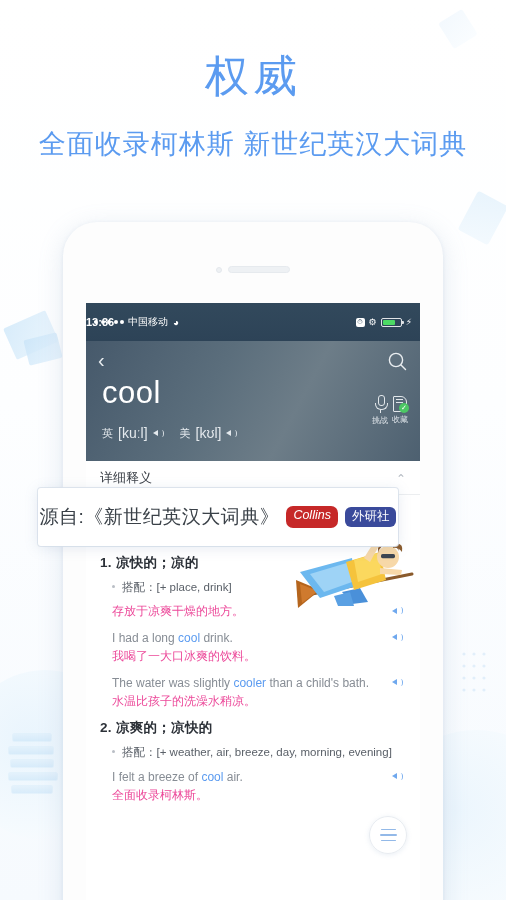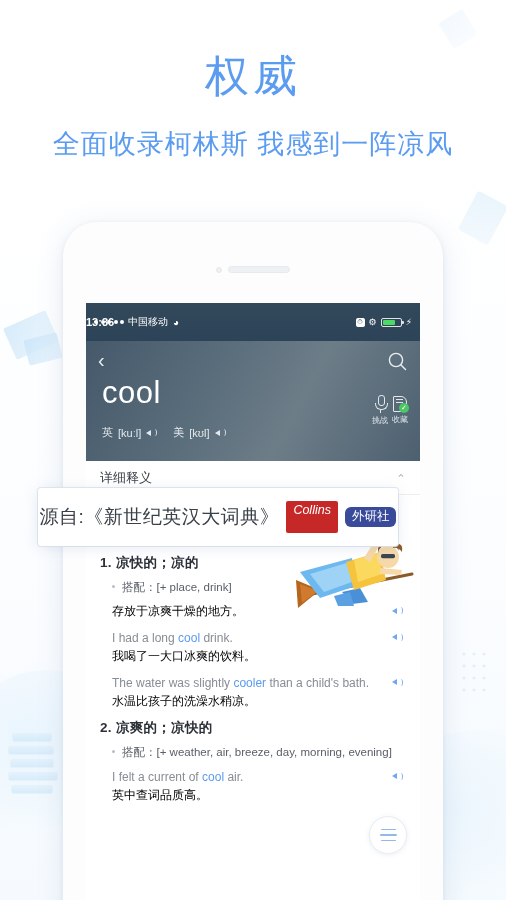--- a/index.html
+++ b/index.html
@@ -284,21 +284,21 @@
     position: absolute;
     left: 16px;
     top: 84px;
     display: flex;
     align-items: center;
     gap: 5px;
     color: #e4e9ed;
     font-size: 11px;
     white-space: nowrap;
   }
-  .hdr-phonetics .pho-ipa { font-size: 11px; }
+  .hdr-phonetics .pho-ipa { font-size: 14px; }
   .hdr-phonetics .gap { width: 5px; display: inline-block; }
 
   .spk {
     display: inline-block;
     width: 12px; height: 11px;
     position: relative;
     vertical-align: middle;
   }
   .spk::before {
     content: "";
@@ -488,21 +488,21 @@
     font-size: 12px;
     color: #878d95;
     line-height: 1.45;
   }
   .ex-en b {
     color: #5b9bf0;
     font-weight: normal;
   }
   .ex-zh {
     font-size: 12px;
-    color: #000000;
+    color: #ec4899;
     line-height: 1.45;
     margin-top: 1px;
   }
   .ex-spk {
     position: absolute;
     right: 2px;
     top: 2px;
     color: #6fa8ee;
   }
 
@@ -549,22 +549,22 @@
   }
   .source-text {
     font-size: 19px;
     color: #3a4148;
     letter-spacing: 0.5px;
   }
   .badge-collins {
     background: #c62828;
     color: #ffffff;
     font-size: 12.5px;
-    padding: 2px 7px 15px;
-    border-radius: 2px;
+    padding: 2px 7px 4px;
+    border-radius: 7px;
     font-style: italic;
     line-height: 1.25;
   }
   .badge-press {
     background: #3a4a9b;
     color: #ffffff;
     font-size: 12.5px;
     padding: 2px 7px 3px;
     border-radius: 6px;
     line-height: 1.25;
@@ -611,21 +611,21 @@
         <circle cx="14" cy="28" r="1.6"></circle>
         <circle cx="24" cy="28" r="1.6"></circle>
       <circle cx="4" cy="40" r="1.6"></circle>
         <circle cx="14" cy="40" r="1.6"></circle>
         <circle cx="24" cy="40" r="1.6"></circle>
     </g>
   </svg>
 </div>
 
 <div class="promo-title">权威</div>
-<div class="promo-sub">全面收录柯林斯  我感到一阵凉风</div>
+<div class="promo-sub">全面收录柯林斯  新世纪英汉大词典</div>
 
 <div class="phone"></div>
 <div class="phone-camera"></div>
 <div class="phone-speaker"></div>
 
 <div class="screen">
 
   <div class="statusbar">
     <div class="sb-dots">
       <i></i>
@@ -730,23 +730,23 @@
 
       <div class="sense">
         <div class="sense-head">
           <span>2.</span>
           <span>凉爽的；凉快的</span>
         </div>
         <div class="collocation">搭配：[+ weather, air, breeze, day, morning, evening]</div>
 
         <div class="example">
           <div class="ex-en">
-            <span>I felt a current of </span><b>cool</b><span> air.</span>
+            <span>I felt a breeze of </span><b>cool</b><span> air.</span>
           </div>
-          <div class="ex-zh">英中查词品质高。</div>
+          <div class="ex-zh">全面收录柯林斯。</div>
           <span class="spk ex-spk"></span>
         </div>
       </div>
 
     </div>
 
     <div class="fab">
       <span></span>
       <span></span>
       <span></span>

